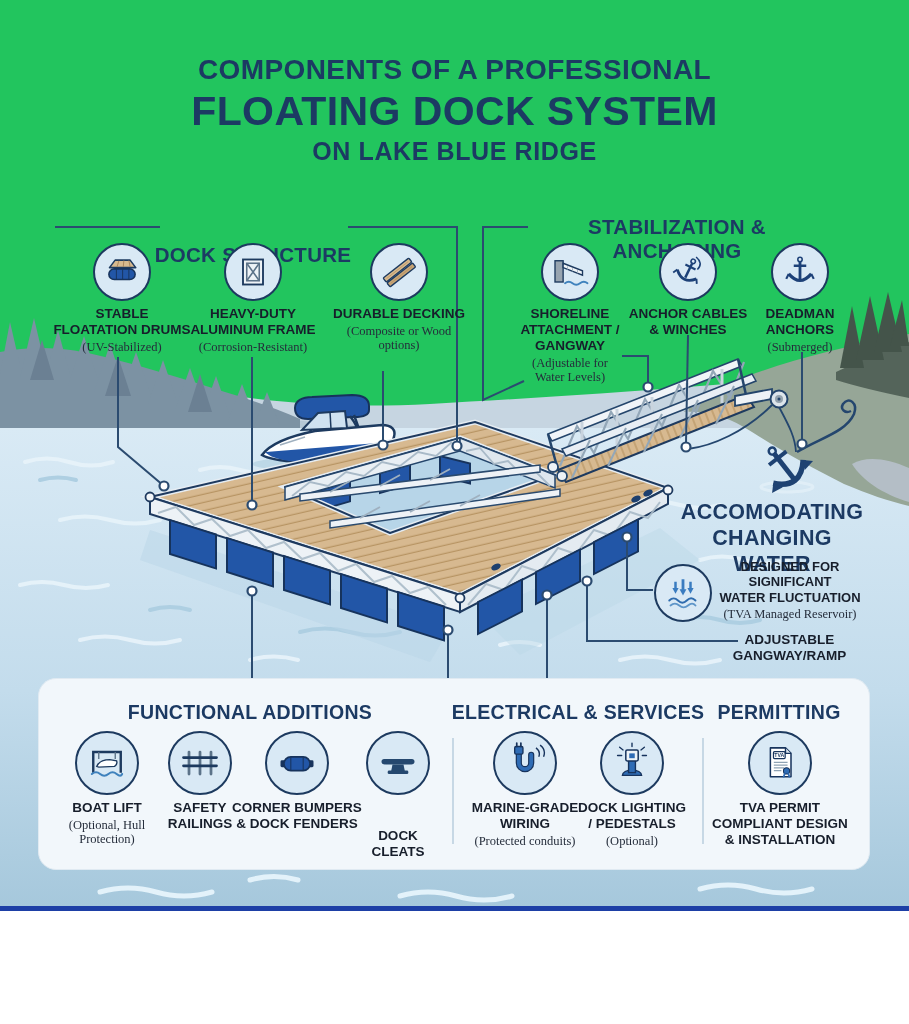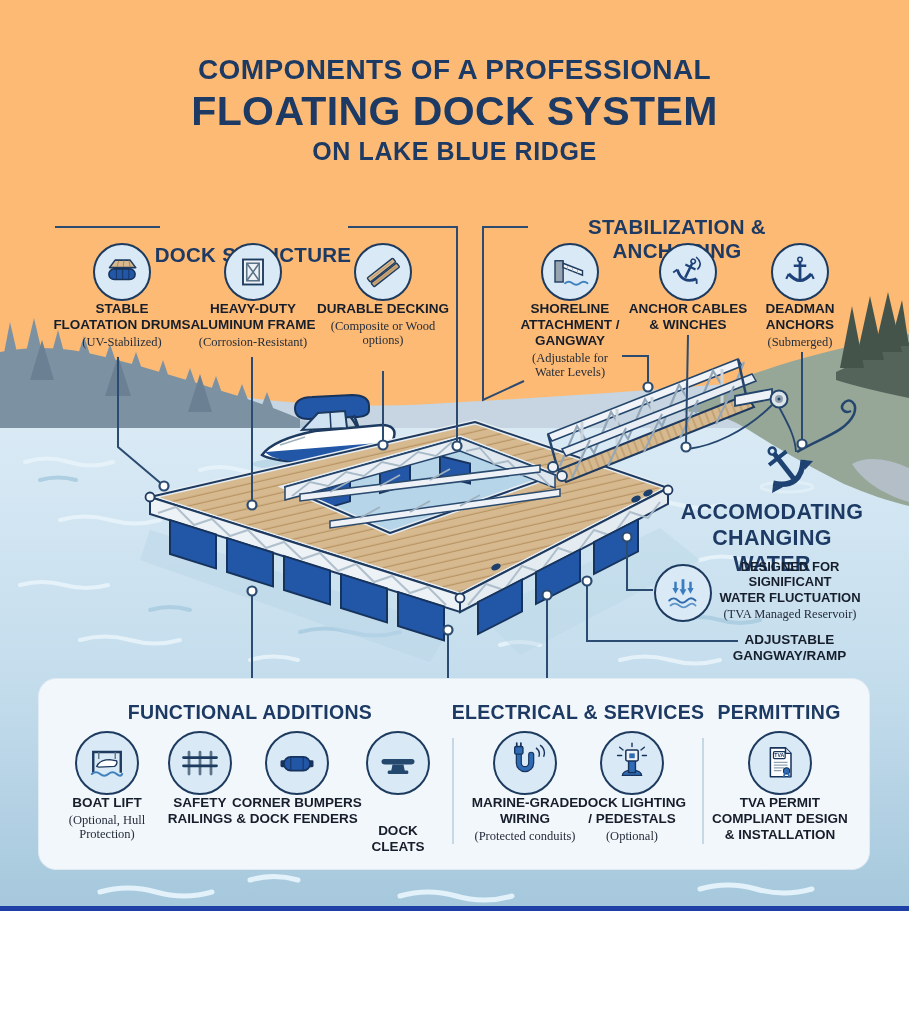--- a/index.html
+++ b/index.html
@@ -1,33 +1,33 @@
 <!DOCTYPE html>
 <html><head>
 <meta charset="utf-8">
 <style>
   html,body{margin:0;padding:0;background:#ffffff;font-family:"Liberation Sans","DejaVu Sans",sans-serif;}
-  .page{position:relative;width:909px;height:1024px;background:#fdba74;overflow:hidden;}
+  .page{position:relative;width:909px;height:1024px;background:#22c55e;overflow:hidden;}
   .scene{position:absolute;left:0;top:0;}
   .abs{position:absolute;}
   
   .title{position:absolute;left:0;top:52px;width:909px;text-align:center;color:#1c3a63;}
   .t1{font-size:28px;font-weight:bold;letter-spacing:.4px;line-height:36px;}
   .t2{font-size:41px;font-weight:bold;letter-spacing:.4px;line-height:47px;}
   .t3{font-size:25px;font-weight:bold;letter-spacing:.6px;line-height:32px;}
   
   .hdr{position:absolute;transform:translateX(-50%);font-weight:bold;color:#1c3a63;white-space:pre-line;text-align:center;letter-spacing:.3px;}
   .hdr-top{font-size:20.5px;}
   .hdr-bot{font-size:19.5px;}
   .hdr-accom{font-size:21.5px;line-height:26px;}
   
   .item{position:absolute;width:150px;display:flex;flex-direction:column;align-items:center;text-align:center;}
   .circ{width:58px;height:58px;border-radius:50%;background:#d9e9f5;border:2.5px solid #1d3a5f;box-sizing:border-box;display:flex;align-items:center;justify-content:center;flex:0 0 auto;}
   .circ-lg{width:64px;height:64px;}
-  .lbl{font-weight:bold;font-size:13.5px;color:#171e2b;line-height:1.18;white-space:pre-line;}
+  .lbl{margin-top:5px;font-weight:bold;font-size:13.5px;color:#171e2b;line-height:1.18;white-space:pre-line;}
   .note{margin-top:2px;font-size:12.5px;color:#252d3b;line-height:1.16;white-space:pre-line;font-family:Liberation Serif, serif;}
   
   .panel{position:absolute;left:38px;top:678px;width:832px;height:192px;background:#f2f7fb;border:1px solid #e0eaf2;border-radius:18px;box-sizing:border-box;}
   .vdiv{position:absolute;width:2px;height:106px;top:738px;background:#c7d8e5;}
   
   .bluebar{position:absolute;left:0;top:906px;width:909px;height:5px;background:#1d3fa6;}
   .footer{position:absolute;left:0;top:911px;width:909px;height:113px;background:#ffffff;}
 </style>
 </head>
 <body>
@@ -275,21 +275,21 @@
         <rect x="16" y="12" width="32" height="40" fill="#eef3f7" stroke="#1d3a5f" stroke-width="3"></rect>
         <rect x="22" y="18" width="20" height="28" fill="none" stroke="#5c7389" stroke-width="2.5"></rect>
         <path d="M22,18 L42,46 M42,18 L22,46" stroke="#5c7389" stroke-width="2.5"></path>
       </svg>
     </div>
     <div class="lbl">HEAVY-DUTY
 ALUMINUM FRAME</div>
     <div class="note">(Corrosion-Resistant)</div>
   </div>
 
-  <div class="item" style="left:308px;top:243px;">
+  <div class="item" style="left:324px;top:243px;">
     <div class="circ">
       <svg width="40" height="40" viewBox="0 0 64 64">
         <g transform="rotate(-38 32 32)">
           <rect x="6" y="24" width="52" height="8" rx="1.5" fill="#d8ba8e" stroke="#1d3a5f" stroke-width="2.2"></rect>
           <rect x="6" y="34" width="52" height="8" rx="1.5" fill="#c9a677" stroke="#1d3a5f" stroke-width="2.2"></rect>
           <path d="M10,28 H54 M10,38 H54" stroke="#b08a5c" stroke-width="1"></path>
         </g>
       </svg>
     </div>
     <div class="lbl">DURABLE DECKING</div>

